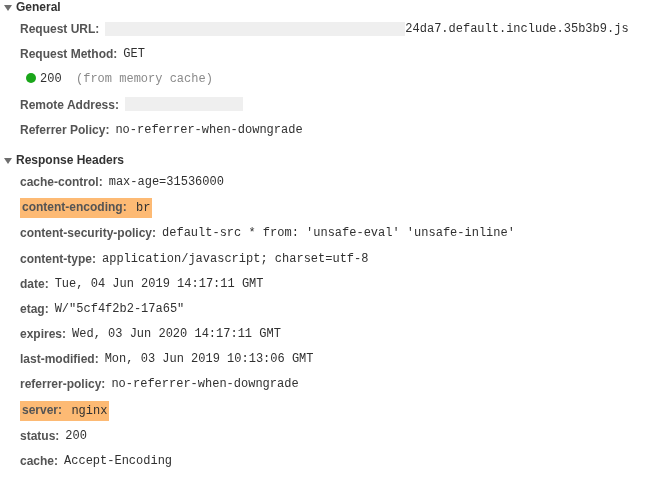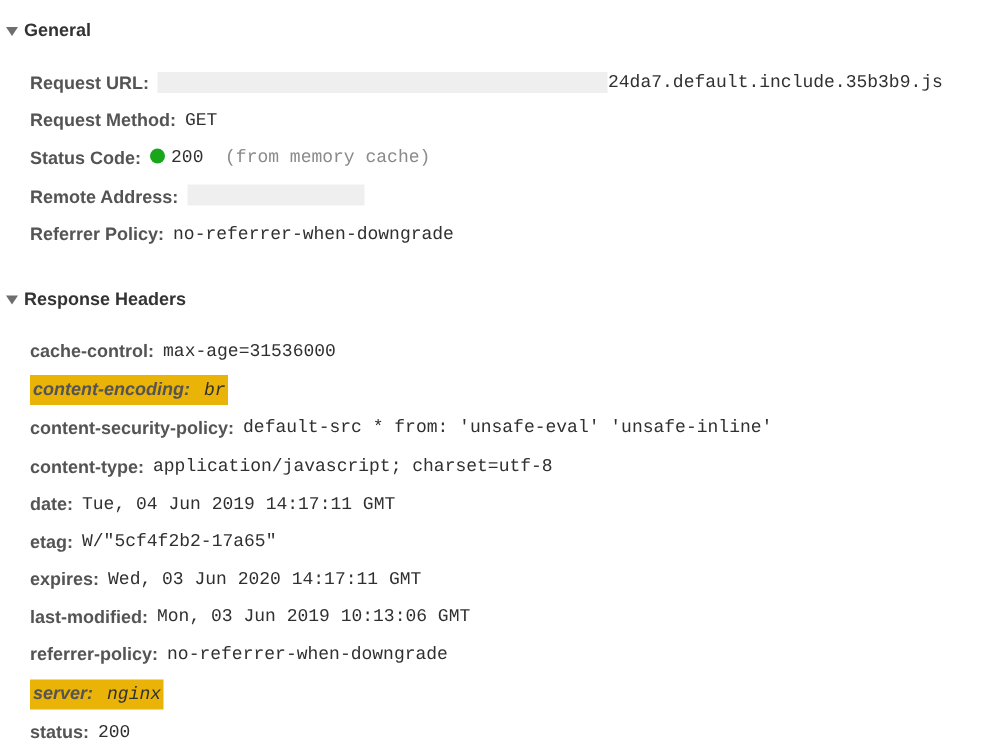--- a/index.html
+++ b/index.html
@@ -8,21 +8,21 @@
     font-size: 12px;
     color: #222;
     background: #fff;
     width: 669px;
   }
   .section-header {
     display: flex;
     align-items: center;
     font-weight: 600;
     color: #333;
-    padding: 13px 4px;
+    padding: 0 4px;
     cursor: pointer;
   }
   .triangle {
     display: inline-block;
     width: 0; height: 0;
     border-left: 4px solid transparent;
     border-right: 4px solid transparent;
     border-top: 6px solid #6e6e6e;
     margin-right: 4px;
     transform: translateY(1px);
@@ -58,21 +58,21 @@
     vertical-align: -1px;
   }
   .redacted {
     display: inline-block;
     background: #efefef;
     height: 14px;
     vertical-align: middle;
   }
   .redacted.wide { width: 300px; }
   .redacted.med  { width: 118px; }
-  .hl { background: #eab308; padding: 0 2px; font-style: italic; }
+  .hl { background: #fdba74; padding: 0 2px; }
 </style>
 </head>
 <body>
 
 <div class="section-header">
   <span class="triangle"></span>
   <span>General</span>
 </div>
 <div class="kv-list">
 
@@ -82,21 +82,20 @@
       <span class="redacted wide"></span><span>24da7.default.include.35b3b9.js</span>
     </span>
   </div>
 
   <div class="kv-row">
     <span class="kv-key">Request Method:</span>
     <span class="kv-val">GET</span>
   </div>
 
   <div class="kv-row">
-    <span class="kv-key">Status Code:</span>
     <span class="kv-val">
       <span class="dot-green"></span><span>200</span>
       &nbsp;<span class="dim">(from memory cache)</span>
     </span>
   </div>
 
   <div class="kv-row">
     <span class="kv-key">Remote Address:</span>
     <span class="kv-val">
       <span class="redacted med"></span>

